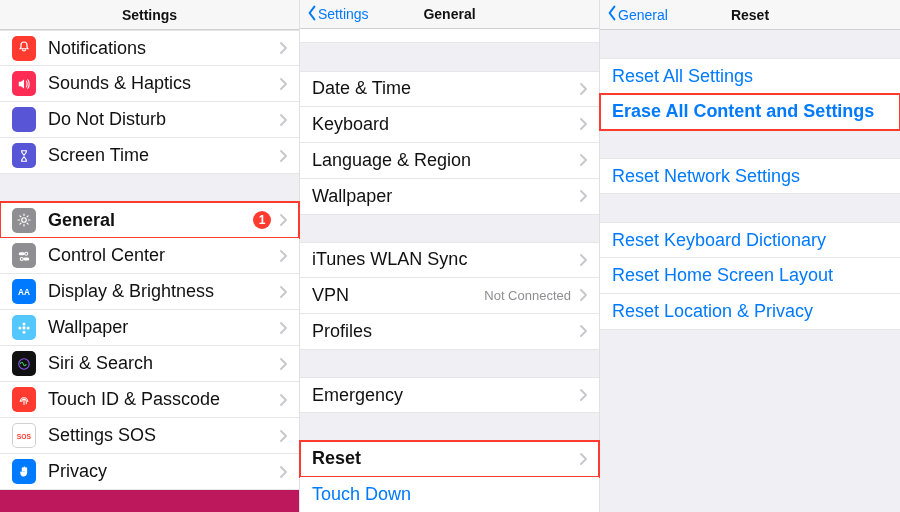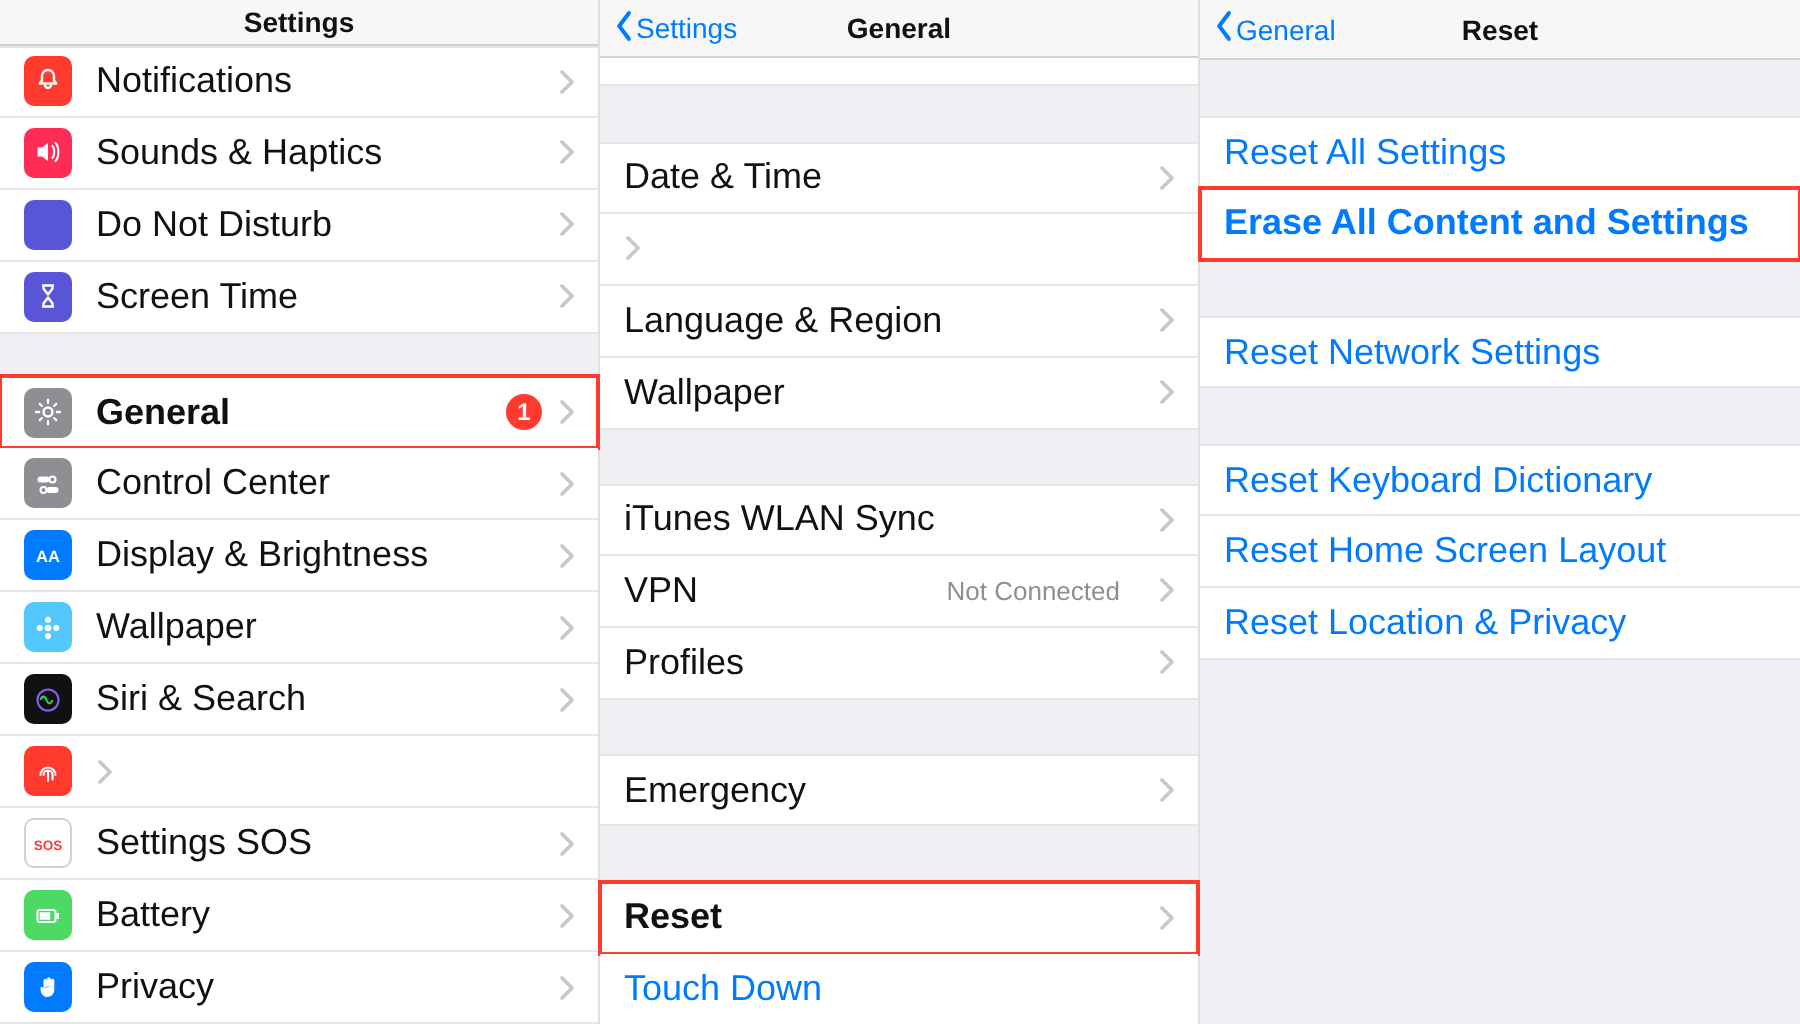--- a/index.html
+++ b/index.html
@@ -9,21 +9,21 @@
   .col:last-child { border-right: none; }
   .nav { height: 30px; background: #f7f7f8; display: flex; align-items: center; justify-content: center; position: relative; border-bottom: 1px solid #d1d1d4; }
   .nav .back { position: absolute; left: 6px; display: flex; align-items: center; color: #007aff; font-size: 14px; cursor: pointer; }
   .nav .back svg { width: 12px; height: 16px; }
   .nav .title { font-weight: 600; font-size: 14px; color: #111; }
   .group-gap { height: 28px; background: #efeff4; }
   .row { background: #fff; border-bottom: 1px solid #e6e6e8; display: flex; align-items: center; height: 36px; padding: 0 12px; position: relative; cursor: pointer; }
   .row:first-of-type { border-top: 1px solid #e6e6e8; }
   .row .label { flex: 1; font-size: 18px; color: #111; }
   .row .label.link { color: #007aff; }
-  .row .detail { font-size: 13px; color: #8e8e93; margin-right: 19px; }
+  .row .detail { font-size: 13px; color: #8e8e93; margin-right: 8px; }
   .row .chev svg { width: 8px; height: 12px; display: block; }
   .row .chev { color: #c7c7cc; }
   .row .icon { width: 24px; height: 25px; border-radius: 5px; margin-right: 12px; display: flex; align-items: center; justify-content: center; flex: 0 0 24px; }
   .row .icon svg { display: block; }
   .badge { background: #ff3b30; color: #fff; border-radius: 10px; min-width: 18px; height: 18px; display: flex; align-items: center; justify-content: center; font-size: 12px; margin-right: 8px; padding: 0 5px; }
   .highlight-red { outline: 2px solid #ff3b2f; outline-offset: -1px; font-weight: bold; }
   .spacer-fill { flex: 1; background: #efeff4; }
   .partial-row { background: #fff; border-bottom: 1px solid #e6e6e8; height: 14px; }
 </style>
 </head>
@@ -166,48 +166,34 @@
               <polyline points="2,1 7,6 2,11" fill="none" stroke="#c7c7cc" stroke-width="1.8" stroke-linecap="round" stroke-linejoin="round"></polyline>
             </svg>
           </span>
         </div>
         <div class="row">
           <div class="icon" style="background:#ff3b30;">
             <svg viewBox="0 0 24 24" width="18" height="18">
               <path d="M7 14a5 5 0 0110 0M9 14a3 3 0 016 0v3M12 11v7" fill="none" stroke="#ffffff" stroke-width="1.4" stroke-linecap="round"></path>
             </svg>
           </div>
+          <div class="label">Touch ID &amp; Passcode</div>
           <span class="chev">
             <svg viewBox="0 0 8 12">
               <polyline points="2,1 7,6 2,11" fill="none" stroke="#c7c7cc" stroke-width="1.8" stroke-linecap="round" stroke-linejoin="round"></polyline>
             </svg>
           </span>
         </div>
         <div class="row">
           <div class="icon" style="background:#ffffff;box-shadow:inset 0 0 0 1px #d1d1d4;">
             <svg viewBox="0 0 24 24" width="18" height="18">
               <text x="12" y="16" text-anchor="middle" font-size="9" font-weight="800" fill="#ff3b30">SOS</text>
             </svg>
           </div>
           <div class="label">Settings SOS</div>
-          <span class="chev">
-            <svg viewBox="0 0 8 12">
-              <polyline points="2,1 7,6 2,11" fill="none" stroke="#c7c7cc" stroke-width="1.8" stroke-linecap="round" stroke-linejoin="round"></polyline>
-            </svg>
-          </span>
-        </div>
-        <div class="row">
-          <div class="icon" style="background:#4cd964;">
-            <svg viewBox="0 0 24 24" width="18" height="18">
-              <rect x="5" y="8" width="12" height="8" rx="1.5" fill="none" stroke="#ffffff" stroke-width="1.4"></rect>
-              <rect x="17.5" y="10" width="1.8" height="4" fill="#ffffff"></rect>
-              <rect x="6.5" y="9.5" width="7" height="5" fill="#ffffff"></rect>
-            </svg>
-          </div>
-          <div class="label">Battery</div>
           <span class="chev">
             <svg viewBox="0 0 8 12">
               <polyline points="2,1 7,6 2,11" fill="none" stroke="#c7c7cc" stroke-width="1.8" stroke-linecap="round" stroke-linejoin="round"></polyline>
             </svg>
           </span>
         </div>
         <div class="row">
           <div class="icon" style="background:#007aff;">
             <svg viewBox="0 0 24 24" width="18" height="18">
               <path d="M9 12V7a1.2 1.2 0 012.4 0v4M11.4 11V6a1.2 1.2 0 012.4 0v5M13.8 11V7a1.2 1.2 0 012.4 0v6c0 3-2 5-4.8 5-2 0-3-1-4-2.8L7 12.5c-.4-.8.6-1.6 1.3-1L9 12" fill="#ffffff"></path>
@@ -238,20 +224,21 @@
     <div id="c2gA">
         <div class="row">
           <div class="label">Date &amp; Time</div>
           <span class="chev">
             <svg viewBox="0 0 8 12">
               <polyline points="2,1 7,6 2,11" fill="none" stroke="#c7c7cc" stroke-width="1.8" stroke-linecap="round" stroke-linejoin="round"></polyline>
             </svg>
           </span>
         </div>
         <div class="row">
+          <div class="label">Keyboard</div>
           <span class="chev">
             <svg viewBox="0 0 8 12">
               <polyline points="2,1 7,6 2,11" fill="none" stroke="#c7c7cc" stroke-width="1.8" stroke-linecap="round" stroke-linejoin="round"></polyline>
             </svg>
           </span>
         </div>
         <div class="row">
           <div class="label">Language &amp; Region</div>
           <span class="chev">
             <svg viewBox="0 0 8 12">

